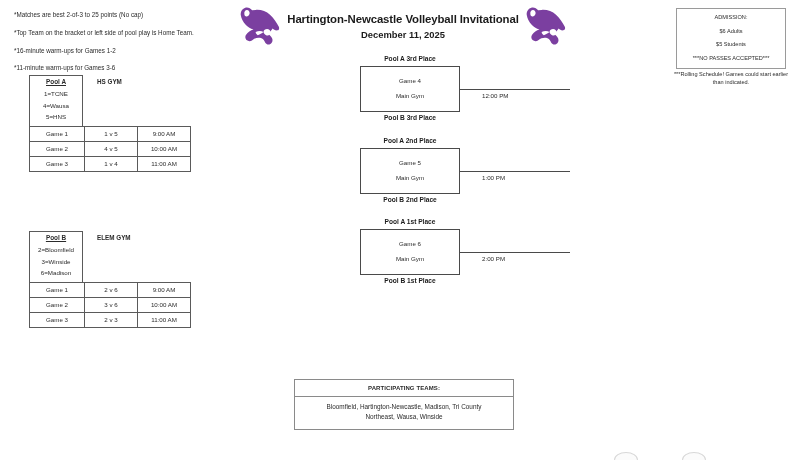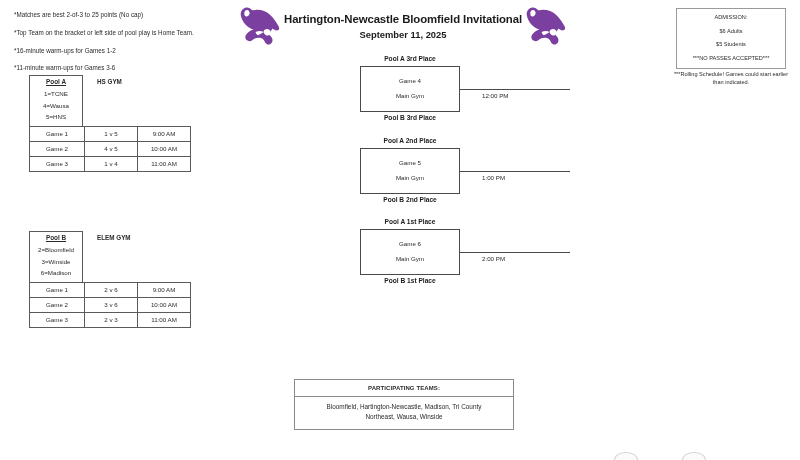--- a/index.html
+++ b/index.html
@@ -257,22 +257,22 @@
 <div class="header">
   <div class="logo">
     <svg viewBox="0 0 100 92" xmlns="http://www.w3.org/2000/svg">
       <path fill="#7b3fa0" d="M6 22 C4 14 9 6 16 4 C22 2 28 5 32 10 L40 9 C52 8 64 12 73 20 C82 28 88 38 93 47 C95 51 94 55 90 56 C86 57 82 55 79 52 C76 57 72 61 67 64 C72 66 76 70 78 75 C80 80 78 86 73 88 C68 90 63 87 61 82 C59 77 55 74 50 73 C44 72 38 74 33 78 C29 81 24 82 20 79 C16 76 15 70 18 66 C22 60 28 56 35 54 C28 52 21 48 16 42 C11 36 7 29 6 22 Z"></path>
       <path fill="#ffffff" d="M14 18 C13 13 16 9 20 9 C24 9 27 13 26 18 C25 22 21 25 18 24 C15 23 14 21 14 18 Z"></path>
       <path fill="#ffffff" d="M60 55 C64 52 69 52 72 55 C75 58 75 63 72 66 C69 69 64 68 61 65 C58 62 57 58 60 55 Z"></path>
       <path fill="#ffffff" d="M40 60 C46 57 53 57 58 60 C54 63 50 66 45 67 C42 65 40 63 40 60 Z"></path>
     </svg>
   </div>
   <div class="header-titles">
-    <div class="title-main">Hartington-Newcastle Bloomfield Invitational</div>
-    <div class="title-sub">September 11, 2025</div>
+    <div class="title-main">Hartington-Newcastle Volleyball Invitational</div>
+    <div class="title-sub">December 11, 2025</div>
   </div>
   <div class="logo">
     <svg viewBox="0 0 100 92" xmlns="http://www.w3.org/2000/svg">
       <path fill="#7b3fa0" d="M6 22 C4 14 9 6 16 4 C22 2 28 5 32 10 L40 9 C52 8 64 12 73 20 C82 28 88 38 93 47 C95 51 94 55 90 56 C86 57 82 55 79 52 C76 57 72 61 67 64 C72 66 76 70 78 75 C80 80 78 86 73 88 C68 90 63 87 61 82 C59 77 55 74 50 73 C44 72 38 74 33 78 C29 81 24 82 20 79 C16 76 15 70 18 66 C22 60 28 56 35 54 C28 52 21 48 16 42 C11 36 7 29 6 22 Z"></path>
       <path fill="#ffffff" d="M14 18 C13 13 16 9 20 9 C24 9 27 13 26 18 C25 22 21 25 18 24 C15 23 14 21 14 18 Z"></path>
       <path fill="#ffffff" d="M60 55 C64 52 69 52 72 55 C75 58 75 63 72 66 C69 69 64 68 61 65 C58 62 57 58 60 55 Z"></path>
       <path fill="#ffffff" d="M40 60 C46 57 53 57 58 60 C54 63 50 66 45 67 C42 65 40 63 40 60 Z"></path>
     </svg>
   </div>
 </div>

